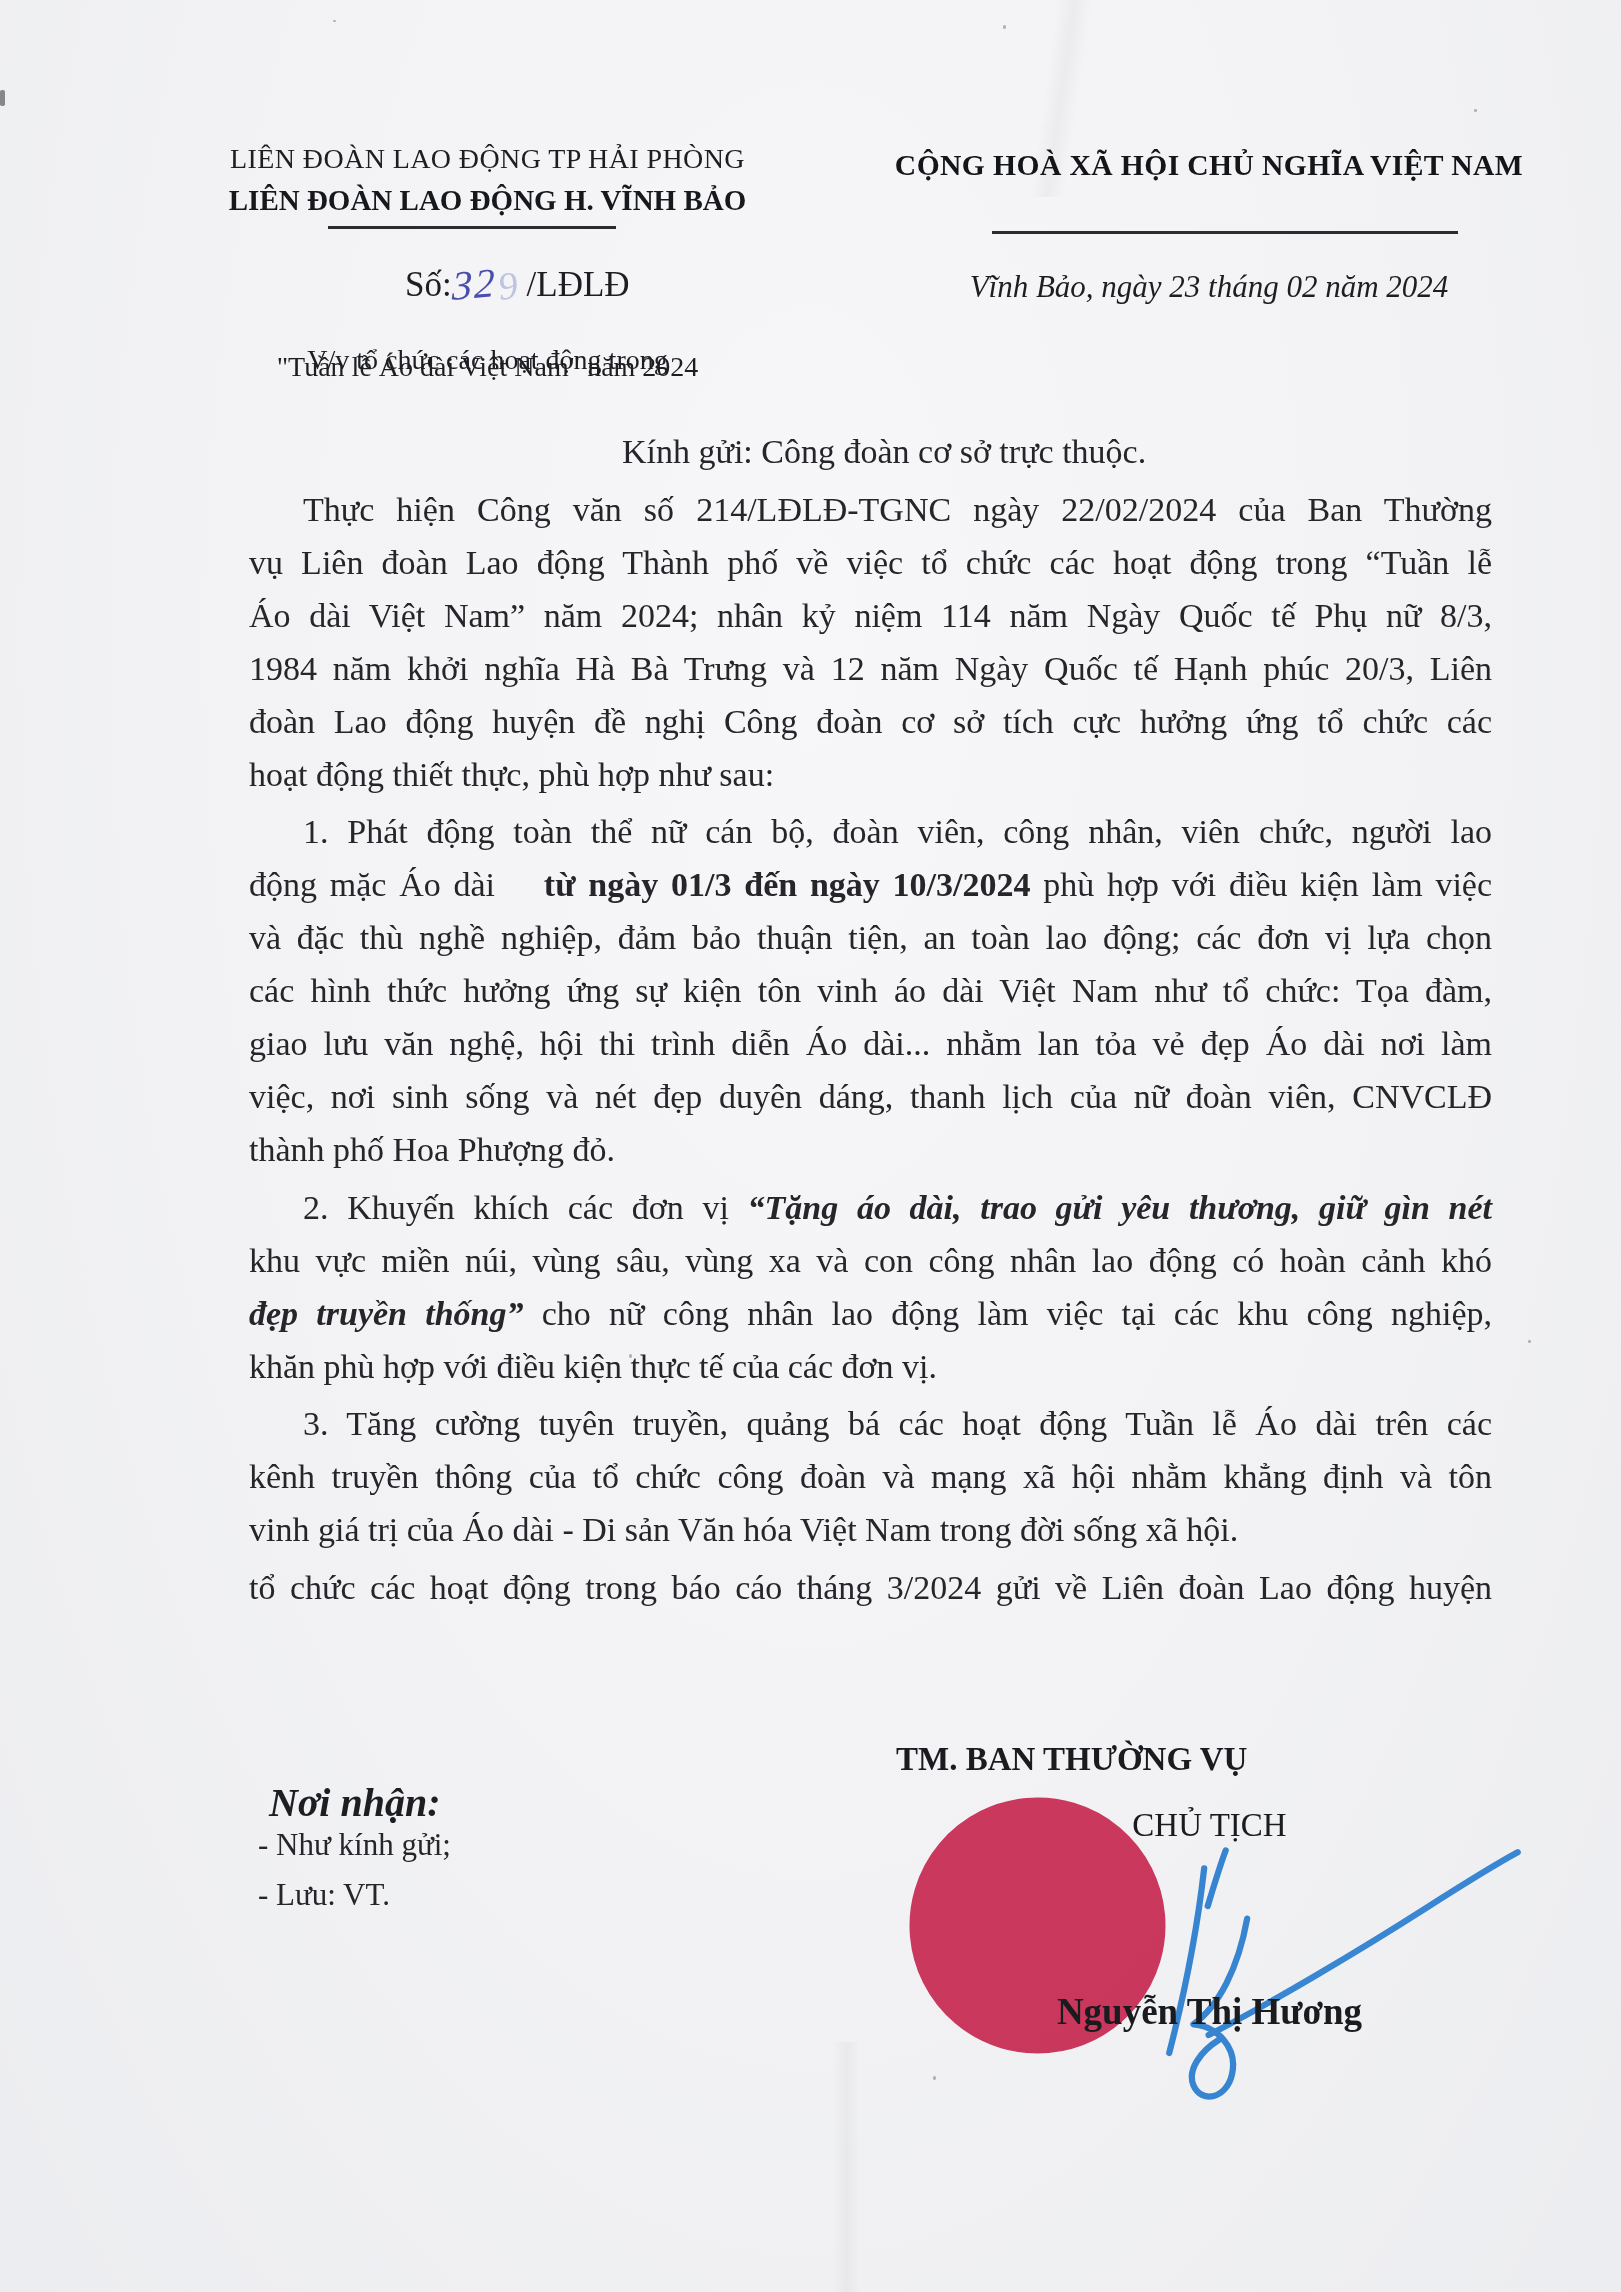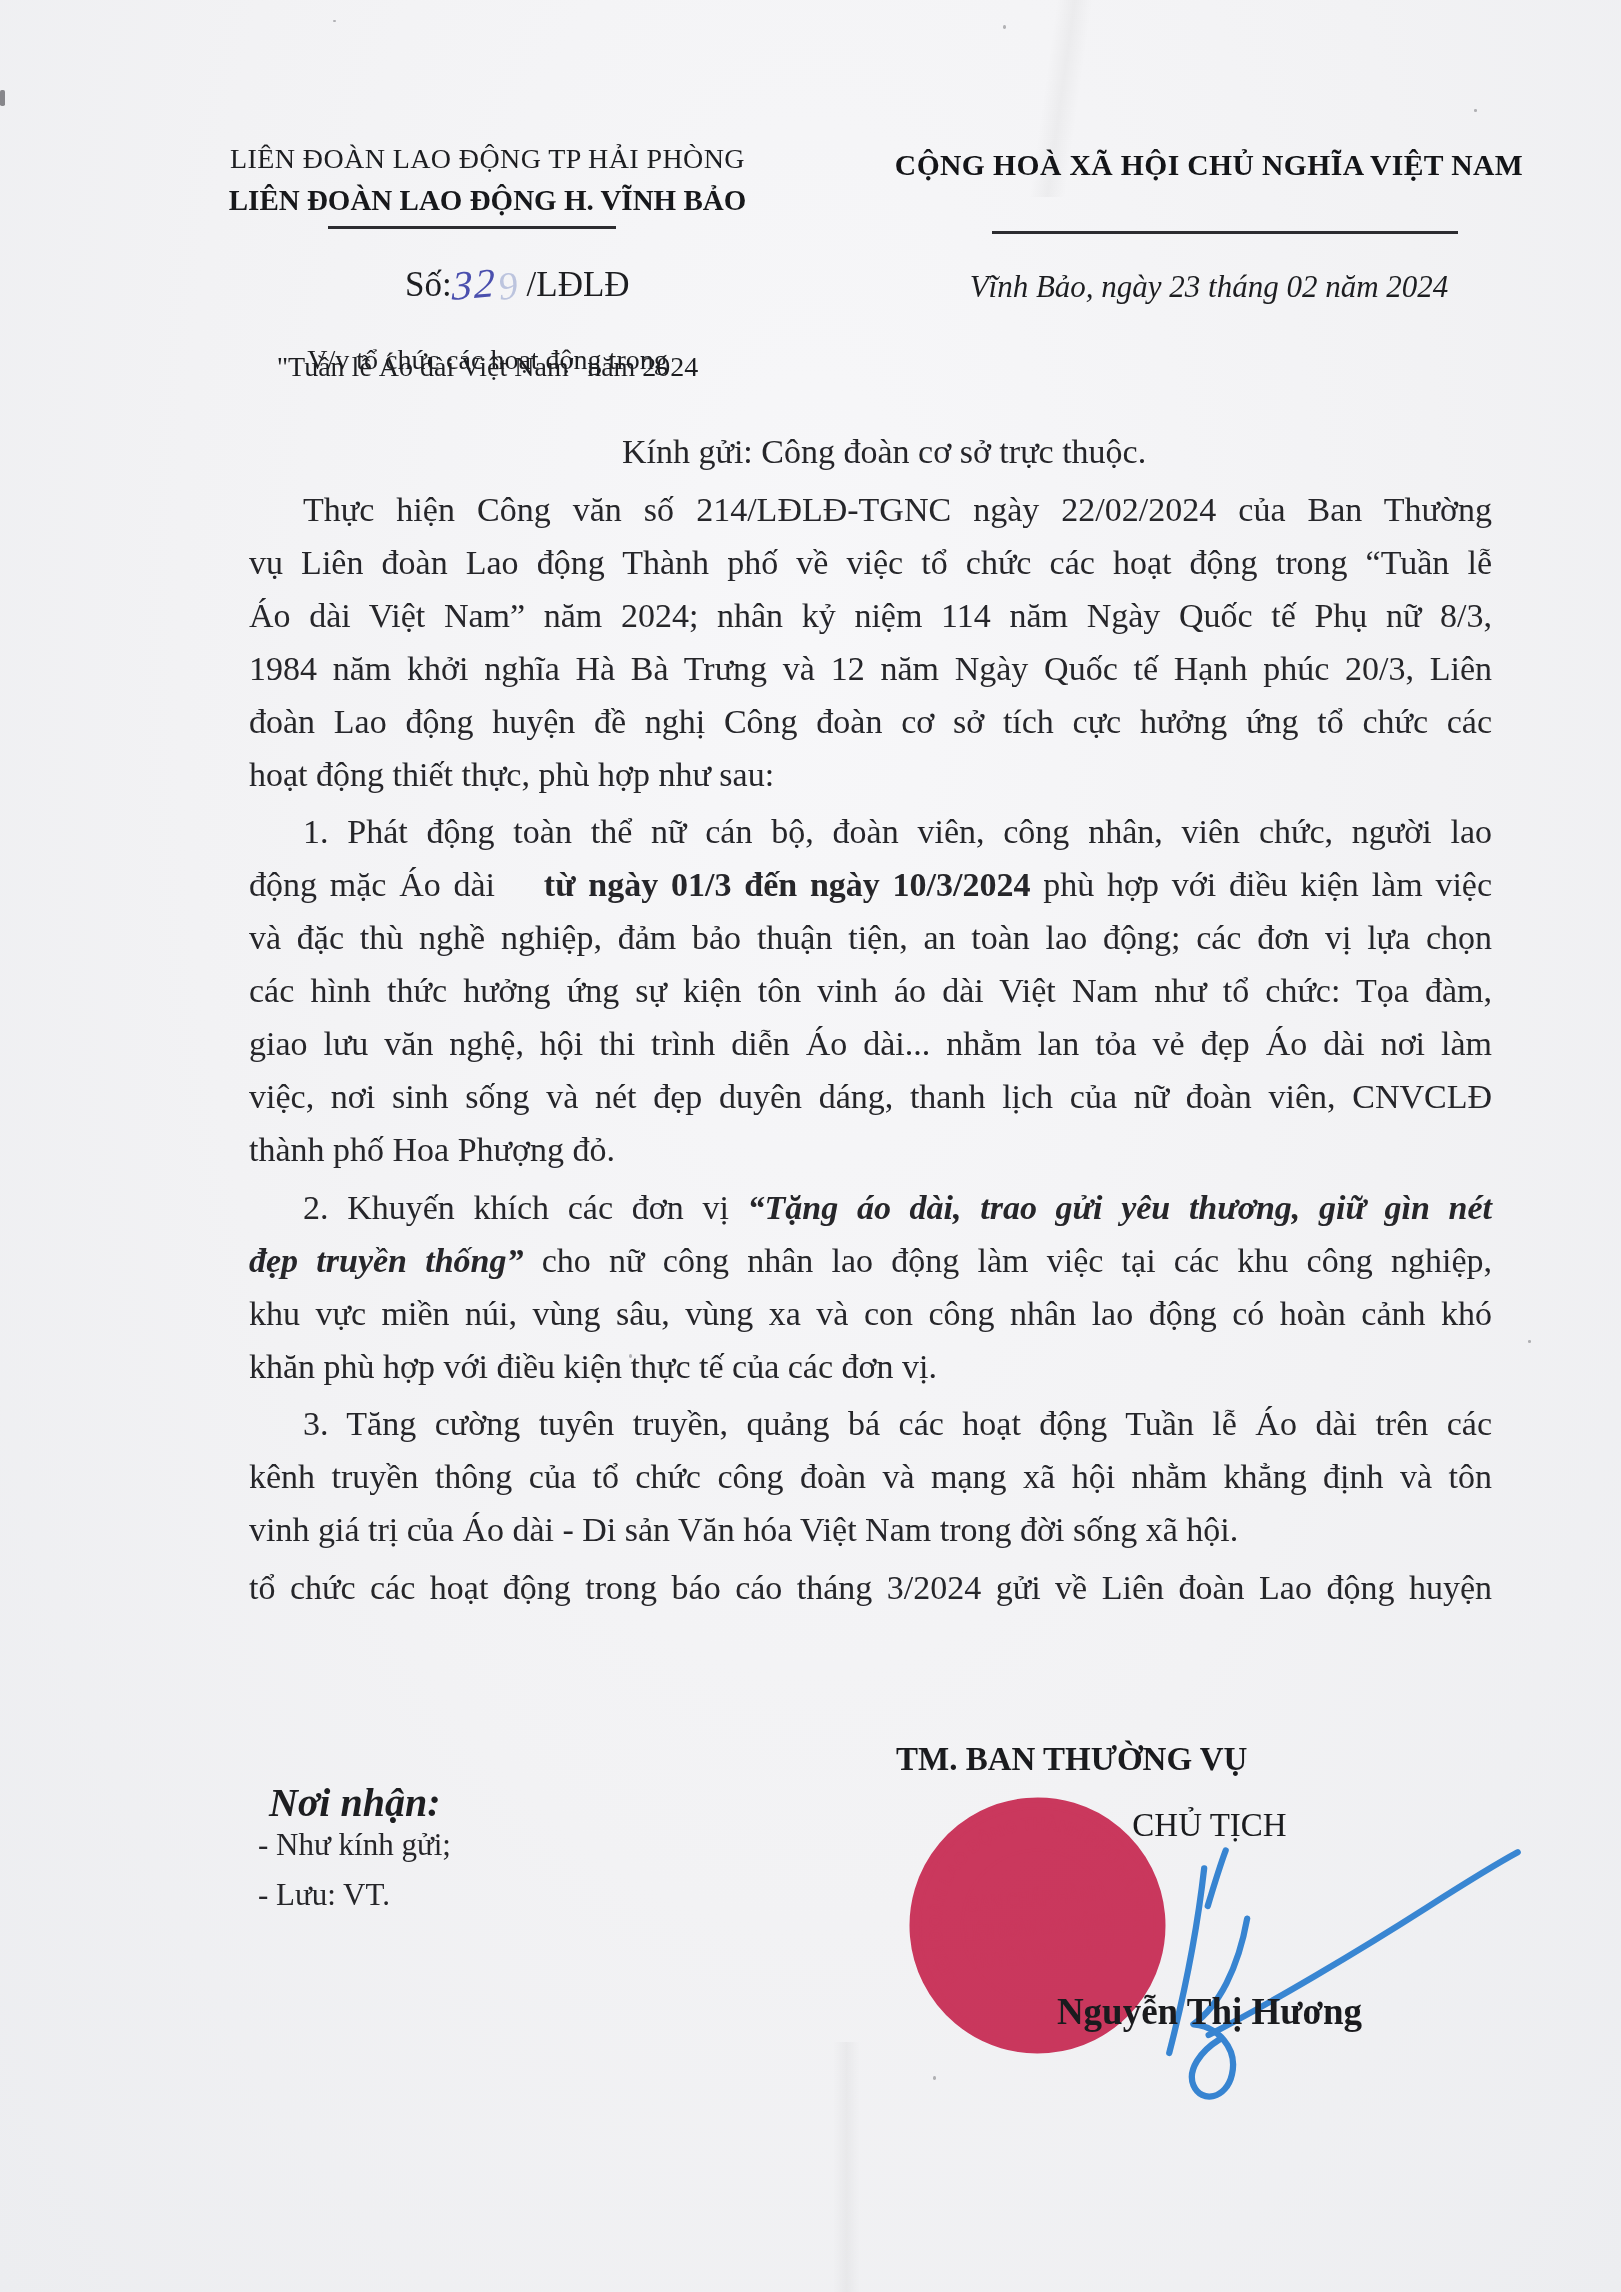--- a/index.html
+++ b/index.html
@@ -98,22 +98,22 @@
           <div class="bline indent"><span>1. Phát động toàn thể nữ cán bộ, đoàn viên, công nhân, viên chức, người lao</span></div>
           <div class="bline"><span>động mặc Áo dài </span><span class="seg-b">từ ngày 01/3 đến ngày 10/3/2024</span><span> phù hợp với điều kiện làm việc</span></div>
           <div class="bline"><span>và đặc thù nghề nghiệp, đảm bảo thuận tiện, an toàn lao động; các đơn vị lựa chọn</span></div>
           <div class="bline"><span>các hình thức hưởng ứng sự kiện tôn vinh áo dài Việt Nam như tổ chức: Tọa đàm,</span></div>
           <div class="bline"><span>giao lưu văn nghệ, hội thi trình diễn Áo dài... nhằm lan tỏa vẻ đẹp Áo dài nơi làm</span></div>
           <div class="bline"><span>việc, nơi sinh sống và nét đẹp duyên dáng, thanh lịch của nữ đoàn viên, CNVCLĐ</span></div>
           <div class="bline last"><span>thành phố Hoa Phượng đỏ.</span></div>
         </div>
         <div class="para">
           <div class="bline indent"><span>2. Khuyến khích các đơn vị </span><span class="seg-bi">“Tặng áo dài, trao gửi yêu thương, giữ gìn nét</span></div>
+          <div class="bline"><span>khu vực miền núi, vùng sâu, vùng xa và con công nhân lao động có hoàn cảnh khó</span></div>
           <div class="bline"><span class="seg-bi">đẹp truyền thống”</span><span> cho nữ công nhân lao động làm việc tại các khu công nghiệp,</span></div>
-          <div class="bline"><span>khu vực miền núi, vùng sâu, vùng xa và con công nhân lao động có hoàn cảnh khó</span></div>
           <div class="bline last"><span>khăn phù hợp với điều kiện thực tế của các đơn vị.</span></div>
         </div>
         <div class="para">
           <div class="bline indent"><span>3. Tăng cường tuyên truyền, quảng bá các hoạt động Tuần lễ Áo dài trên các</span></div>
           <div class="bline"><span>kênh truyền thông của tổ chức công đoàn và mạng xã hội nhằm khẳng định và tôn</span></div>
           <div class="bline last"><span>vinh giá trị của Áo dài - Di sản Văn hóa Việt Nam trong đời sống xã hội.</span></div>
         </div>
         <div class="para">
           <div class="bline"><span>tổ chức các hoạt động trong báo cáo tháng 3/2024 gửi về Liên đoàn Lao động huyện</span></div>
         </div>

